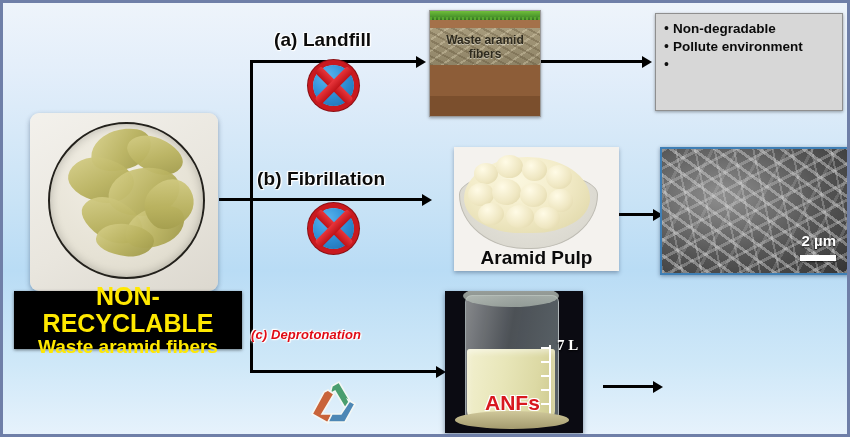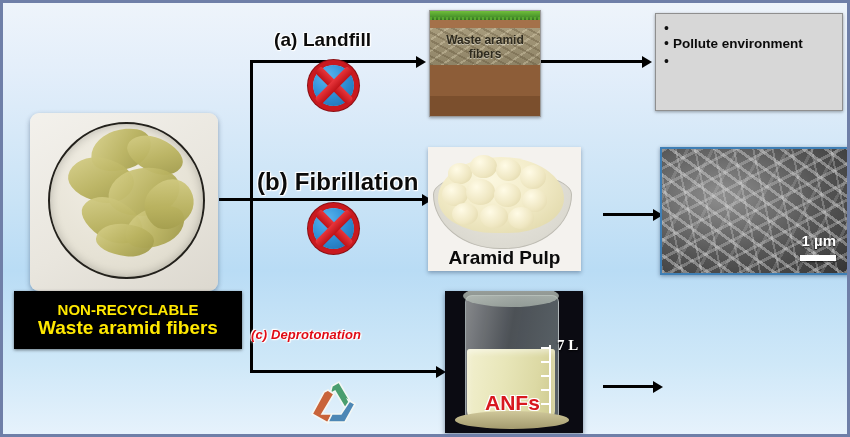--- a/index.html
+++ b/index.html
@@ -155,21 +155,21 @@
   <div class="hline" style="left:600px;top:210px;width:52px;"></div>
   <div class="ahead" style="left:650px;top:205.5px;"></div>
 
   <div class="hline" style="left:247px;top:367px;width:188px;"></div>
   <div class="ahead" style="left:433px;top:362.5px;"></div>
 
   <div class="hline" style="left:600px;top:382px;width:52px;"></div>
   <div class="ahead" style="left:650px;top:377.5px;"></div>
 
   <div class="steplab" style="left:271px;top:26px;font-size:19px;">(a) Landfill</div>
-  <div class="steplab" style="left:254px;top:165px;font-size:24px;">(b) Fibrillation</div>
+  <div class="steplab" style="left:254px;top:165px;font-size:19px;">(b) Fibrillation</div>
   <div class="steplab red" style="left:248px;top:324px;font-size:13px;font-style:italic;">(c) Deprotonation</div>
 
   <div class="noicon" style="left:310px;top:62px;"></div>
   <div class="noicon" style="left:310px;top:205px;"></div>
 
   <div class="recy" style="left:305px;top:375px;width:58px;height:52px;">
     <svg viewBox="0 0 58 52" width="58" height="52" aria-hidden="true">
       <g stroke="#f4f7f4" stroke-width="1.6">
         <path d="M24 8 L31 4 L44 26 L37 30 L27 13 L22 16 Z" fill="#4a9e6e"></path>
         <path d="M20 12 L26 16 L14 36 L24 36 L20 45 L4 36 L16 14 Z" fill="#c9643a"></path>
@@ -185,66 +185,67 @@
       <div class="fib" style="left:18px;top:34px;width:66px;height:44px;transform:rotate(12deg);"></div>
       <div class="fib" style="left:58px;top:44px;width:72px;height:48px;transform:rotate(-8deg);"></div>
       <div class="fib" style="left:30px;top:76px;width:64px;height:40px;transform:rotate(28deg);"></div>
       <div class="fib" style="left:74px;top:84px;width:62px;height:38px;transform:rotate(-22deg);"></div>
       <div class="fib" style="left:46px;top:100px;width:58px;height:32px;transform:rotate(6deg);"></div>
       <div class="fib" style="left:96px;top:54px;width:46px;height:52px;transform:rotate(40deg);"></div>
     </div>
   </div>
 
   <div class="blacklabel" style="left:11px;top:288px;width:228px;height:58px;">
-    <span style="font-size:15px;">NON-RECYCLABLE</span>
+    <span style="font-size:25px;">NON-RECYCLABLE</span>
     <span style="font-size:19px;">Waste aramid fibers</span>
   </div>
 
   <div class="landfill" style="left:426px;top:7px;width:110px;height:105px;">
     <div class="grass"></div>
     <div class="soil1" style="top:9px;height:8px;"></div>
     <div class="wastebed" style="top:17px;height:37px;">
       <div class="wastetxt">Waste aramid fibers</div>
     </div>
     <div class="soil2" style="top:54px;height:31px;"></div>
     <div class="soil3" style="top:85px;height:20px;"></div>
   </div>
 
   <div class="outbox" style="left:652px;top:10px;width:188px;height:98px;">
     <div class="bullet">
       <span class="dot">•</span>
+      <span class="txt">Non-degradable</span>
     </div>
     <div class="bullet">
       <span class="dot">•</span>
       <span class="txt">Pollute environment</span>
     </div>
     <div class="bullet">
       <span class="dot">•</span>
     </div>
   </div>
 
-  <div class="pulpcard" style="left:425px;top:144px;width:153px;height:124px;">
+  <div class="pulpcard" style="left:451px;top:144px;width:165px;height:124px;">
     <div class="pulpbowl" style="left:5px;top:24px;width:137px;height:76px;"></div>
     <div class="pulpmass" style="left:10px;top:10px;width:126px;height:76px;"></div>
     <div class="blob" style="left:20px;top:16px;width:24px;height:21px;"></div>
     <div class="blob" style="left:42px;top:8px;width:27px;height:23px;"></div>
     <div class="blob" style="left:68px;top:12px;width:25px;height:22px;"></div>
     <div class="blob" style="left:92px;top:18px;width:26px;height:24px;"></div>
     <div class="blob" style="left:14px;top:36px;width:26px;height:23px;"></div>
     <div class="blob" style="left:38px;top:32px;width:29px;height:26px;"></div>
     <div class="blob" style="left:66px;top:36px;width:27px;height:24px;"></div>
     <div class="blob" style="left:94px;top:42px;width:25px;height:23px;"></div>
     <div class="blob" style="left:24px;top:56px;width:26px;height:22px;"></div>
     <div class="blob" style="left:52px;top:58px;width:28px;height:23px;"></div>
     <div class="blob" style="left:80px;top:60px;width:26px;height:22px;"></div>
     <div class="pulptxt" style="font-size:19px;">Aramid Pulp</div>
   </div>
 
   <div class="sem sem1" style="left:657px;top:144px;width:186px;height:124px;">
-    <div class="scaletxt" style="right:12px;bottom:24px;font-size:15px;">1 µm</div>
+    <div class="scaletxt" style="right:12px;bottom:24px;font-size:15px;">2 µm</div>
     <div class="scalebar" style="right:12px;bottom:12px;width:36px;height:6px;"></div>
   </div>
 
   <div class="anfcard" style="left:442px;top:288px;width:138px;height:142px;">
     <div class="bucket" style="left:20px;top:4px;width:92px;height:126px;"></div>
     <div class="lid" style="left:18px;top:-6px;width:96px;height:22px;"></div>
     <div class="liquid" style="left:22px;top:58px;width:88px;height:70px;"></div>
     <div class="tickrail" style="left:104px;top:54px;height:74px;"></div>
     <div class="ticks" style="left:96px;top:56px;height:72px;"></div>
     <div class="litre" style="left:112px;top:46px;font-size:15px;">7 L</div>

